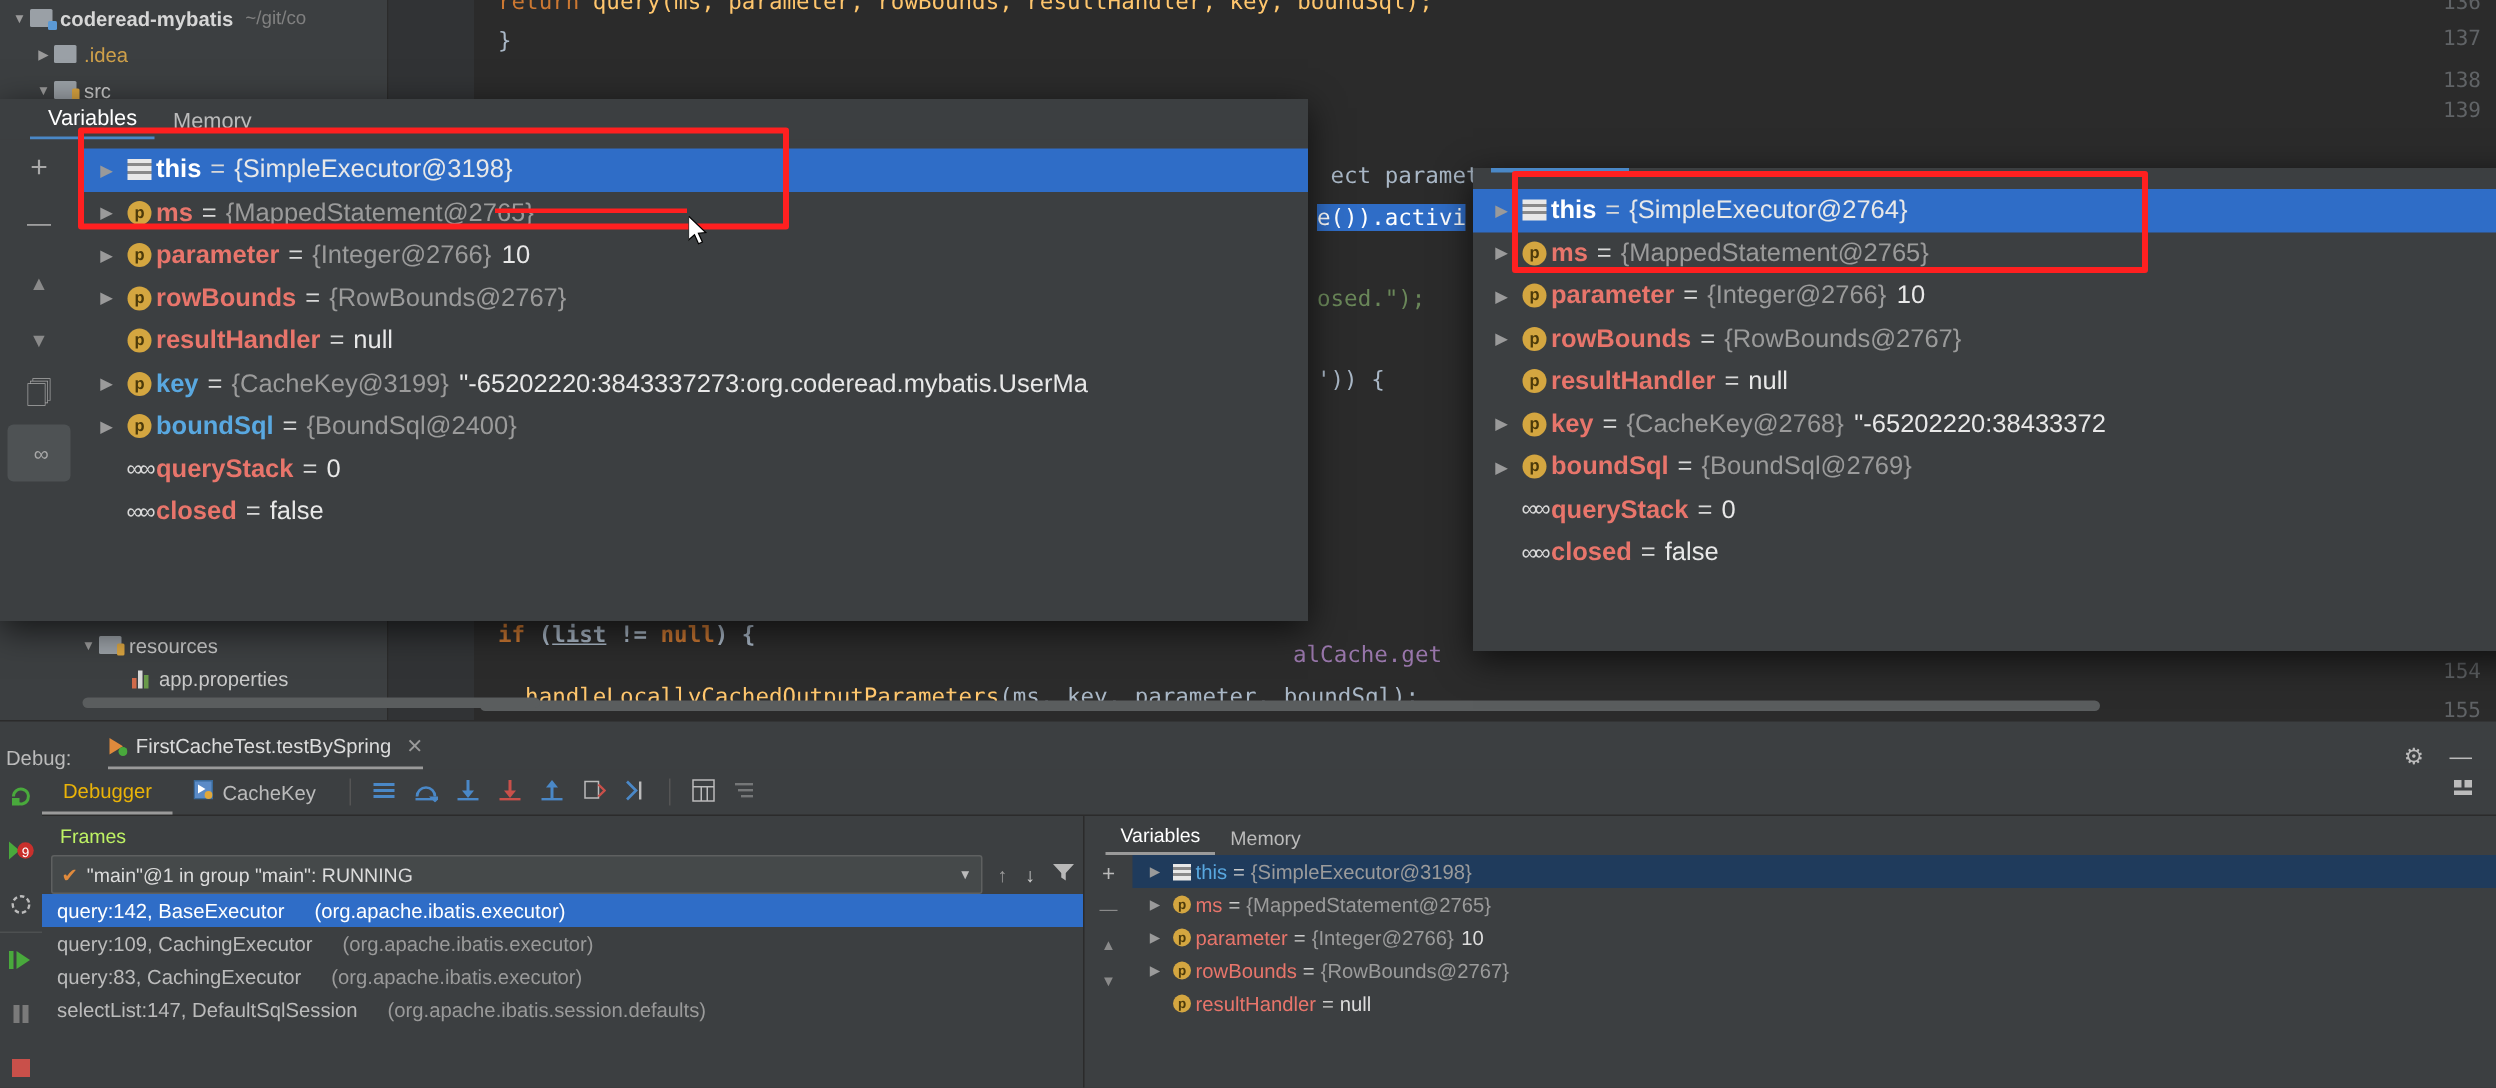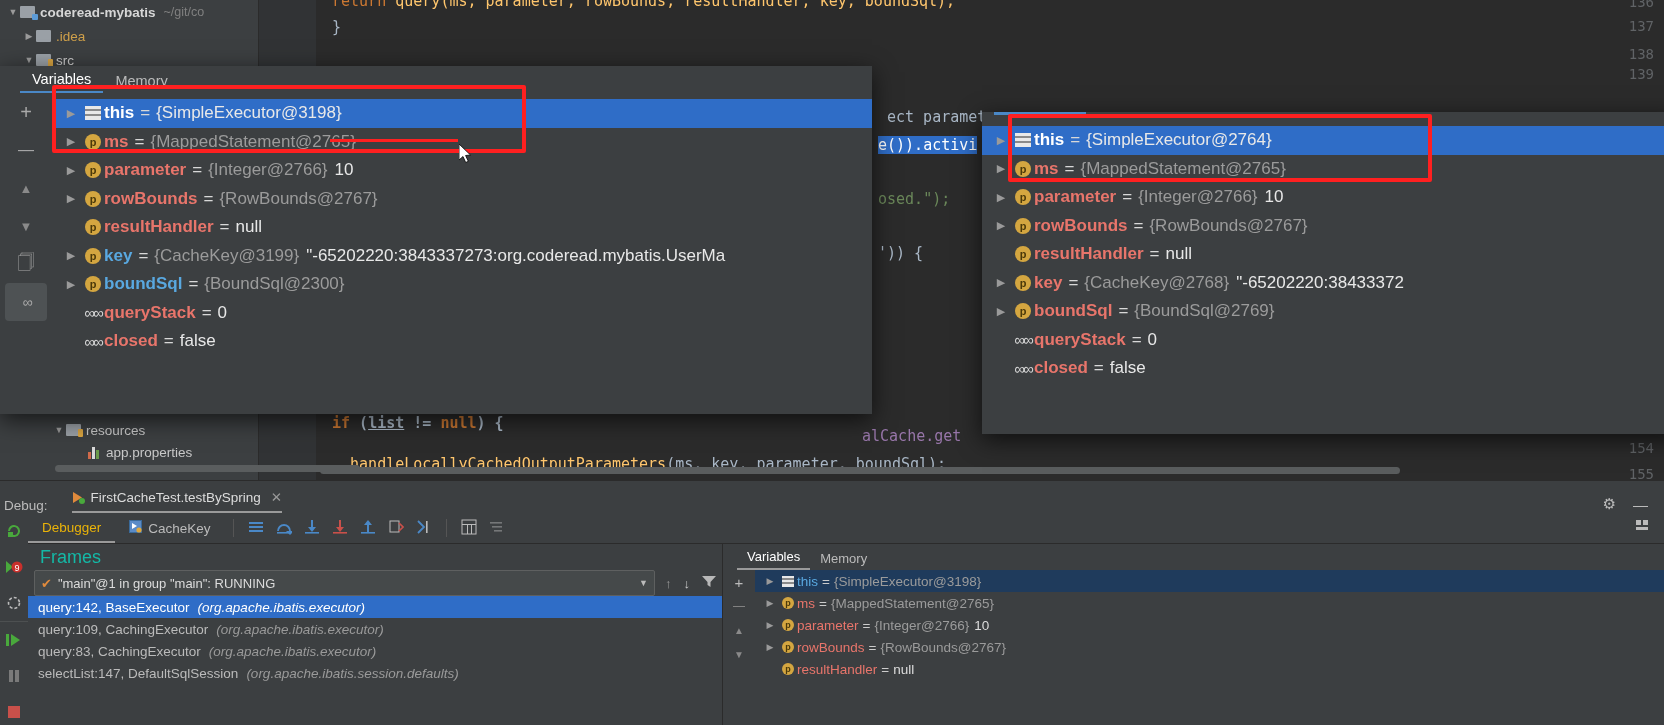--- a/index.html
+++ b/index.html
@@ -70,27 +70,27 @@
           padding-bottom:3px;border-bottom:2px solid #9a9a9a;height:22px;}
   .run-ico{width:13px;height:13px;margin-right:6px;position:relative;display:inline-block;}
   #left-rail{position:absolute;left:0;top:32px;width:28px;bottom:0;background:#3c3f41;}
   .rail-btn{height:36px;display:flex;align-items:center;justify-content:center;}
   #debug-main{position:absolute;left:28px;top:32px;right:0;bottom:0;background:#3c3f41;}
   #dbg-tabbar{height:30px;display:flex;align-items:center;border-bottom:1px solid #2b2b2b;}
   .dtab{font-size:13.5px;color:#bbbbbb;padding:0 14px;height:28px;display:flex;align-items:center;}
   .dtab.active{color:#eab308;border-bottom:2px solid #9a9a9a;}
   .dsep{width:1px;height:18px;background:#555;margin:0 8px;}
   #frames-pane{position:absolute;left:0;top:31px;width:694px;bottom:0;border-right:1px solid #2b2b2b;}
-  .pane-title{height:26px;display:flex;align-items:center;padding-left:12px;color:#14b8a6;font-size:18px;}
+  .pane-title{height:26px;display:flex;align-items:center;padding-left:12px;color:#bef264;font-size:13px;}
   #thread-row{display:flex;align-items:center;padding:0 6px;height:26px;}
   #thread-select{flex:1;height:24px;background:#45494a;border:1px solid #5e6060;border-radius:2px;
                  display:flex;align-items:center;padding:0 6px;color:#dcdcdc;font-size:13px;}
   .frame-row{height:22px;display:flex;align-items:center;padding-left:10px;font-size:13.5px;white-space:nowrap;}
   .frame-row.sel{background:#2f6dc7;color:#ffffff;}
-  .frame-pkg{font-style:italic;color:#9a9a9a;margin-left:8px;}
+  .frame-pkg{color:#9a9a9a;margin-left:20px;}
   .frame-row.sel .frame-pkg{color:#ffffff;}
   #vars-pane{position:absolute;left:695px;top:31px;right:0;bottom:0;}
   .vtabs{height:26px;display:flex;align-items:flex-end;padding-left:14px;}
   .vtab{font-size:13px;color:#bbbbbb;padding:0 10px 4px 10px;}
   .vtab.active{color:#ffffff;border-bottom:2px solid #9a9a9a;}
   .bvrow{display:flex;align-items:center;height:22px;padding-left:6px;white-space:nowrap;font-size:13.5px;}
   .bvrow.sel{background:#1f3b5c;}
   .bvarrow{width:18px;text-align:center;color:#9a9a9a;font-size:9px;}
   .bvicon{width:18px;display:flex;justify-content:center;}
   .bbadge{width:12px;height:12px;border-radius:50%;background:#d4a640;color:#4c3a0a;font-size:9px;
@@ -239,21 +239,21 @@
           <span class="vval">{CacheKey@3199}</span>
           <span class="vval w" style="margin-left:7px;">"-65202220:3843337273:org.coderead.mybatis.UserMa</span>
         </div>
         <div class="vrow">
           <span class="varrow">▶</span>
           <span class="vicon">
             <span class="badge-p">p</span>
           </span>
           <span class="vname blue">boundSql</span>
           <span class="veq">=</span>
-          <span class="vval">{BoundSql@2300}</span>
+          <span class="vval">{BoundSql@2400}</span>
         </div>
         <div class="vrow">
           <span class="varrow"></span>
           <span class="glasses">∞∞</span>
           <span class="vname">queryStack</span>
           <span class="veq">=</span>
           <span class="vval w" style="margin-left:0;">0</span>
         </div>
         <div class="vrow">
           <span class="varrow"></span>

